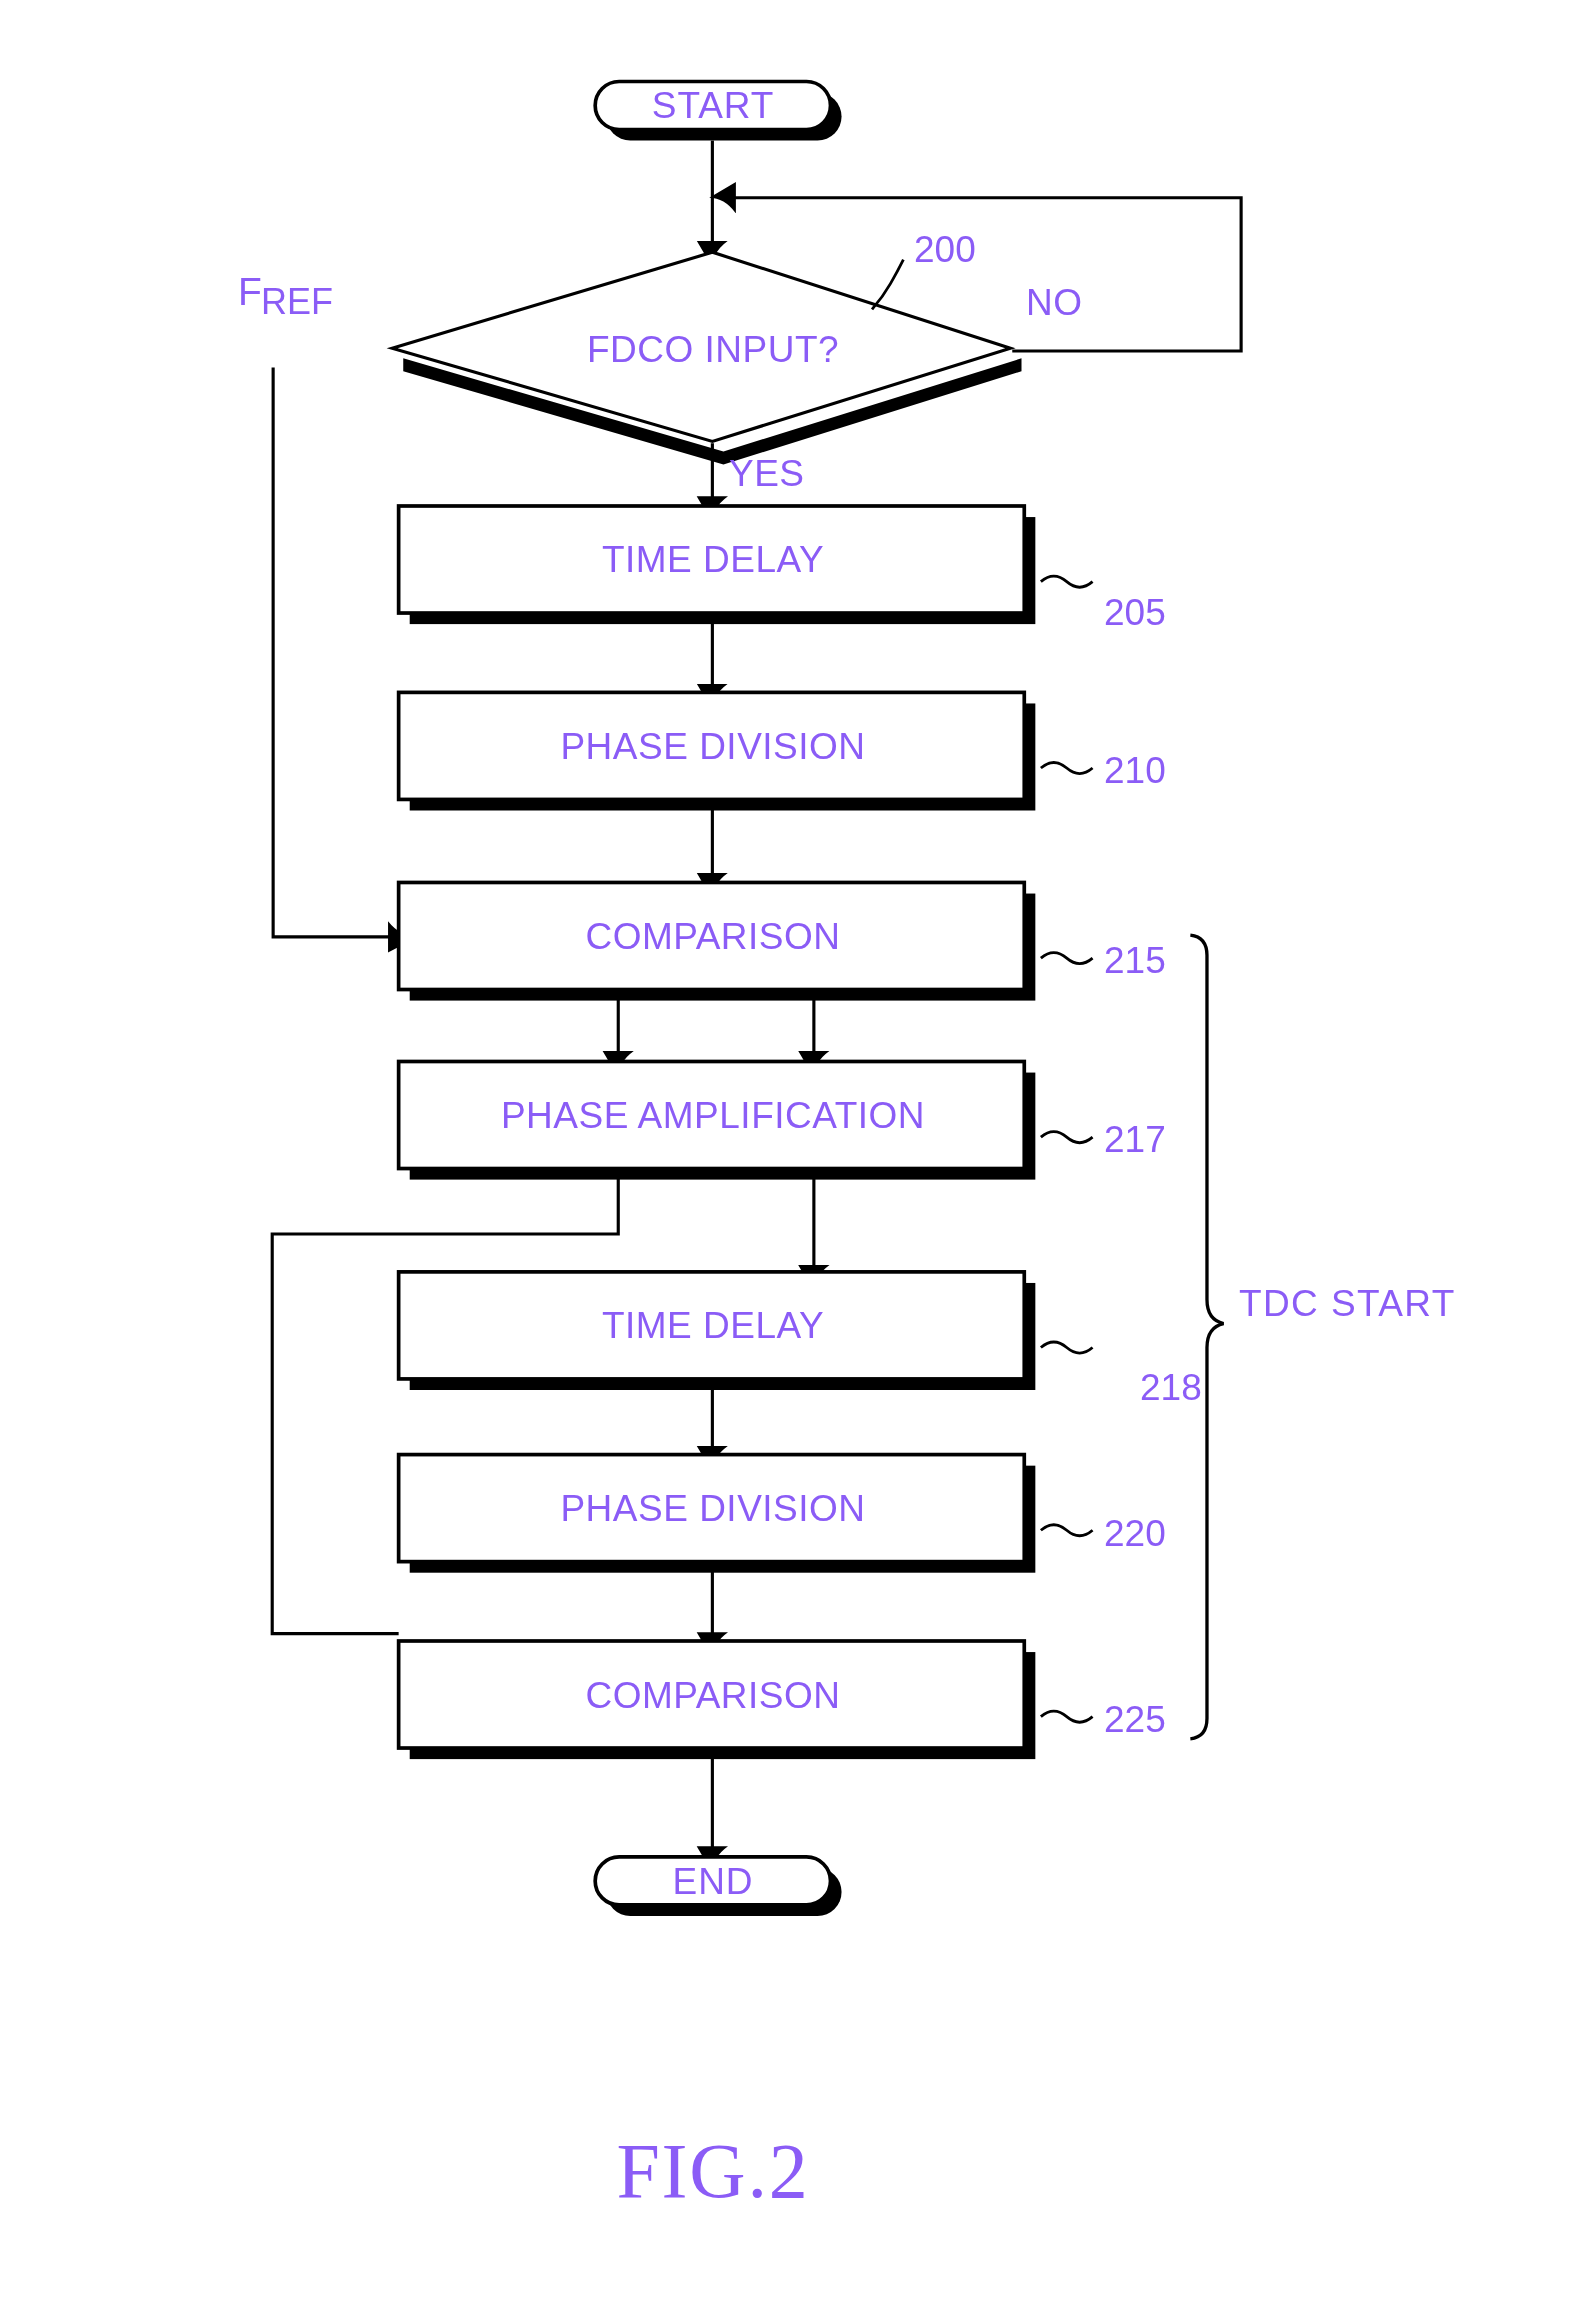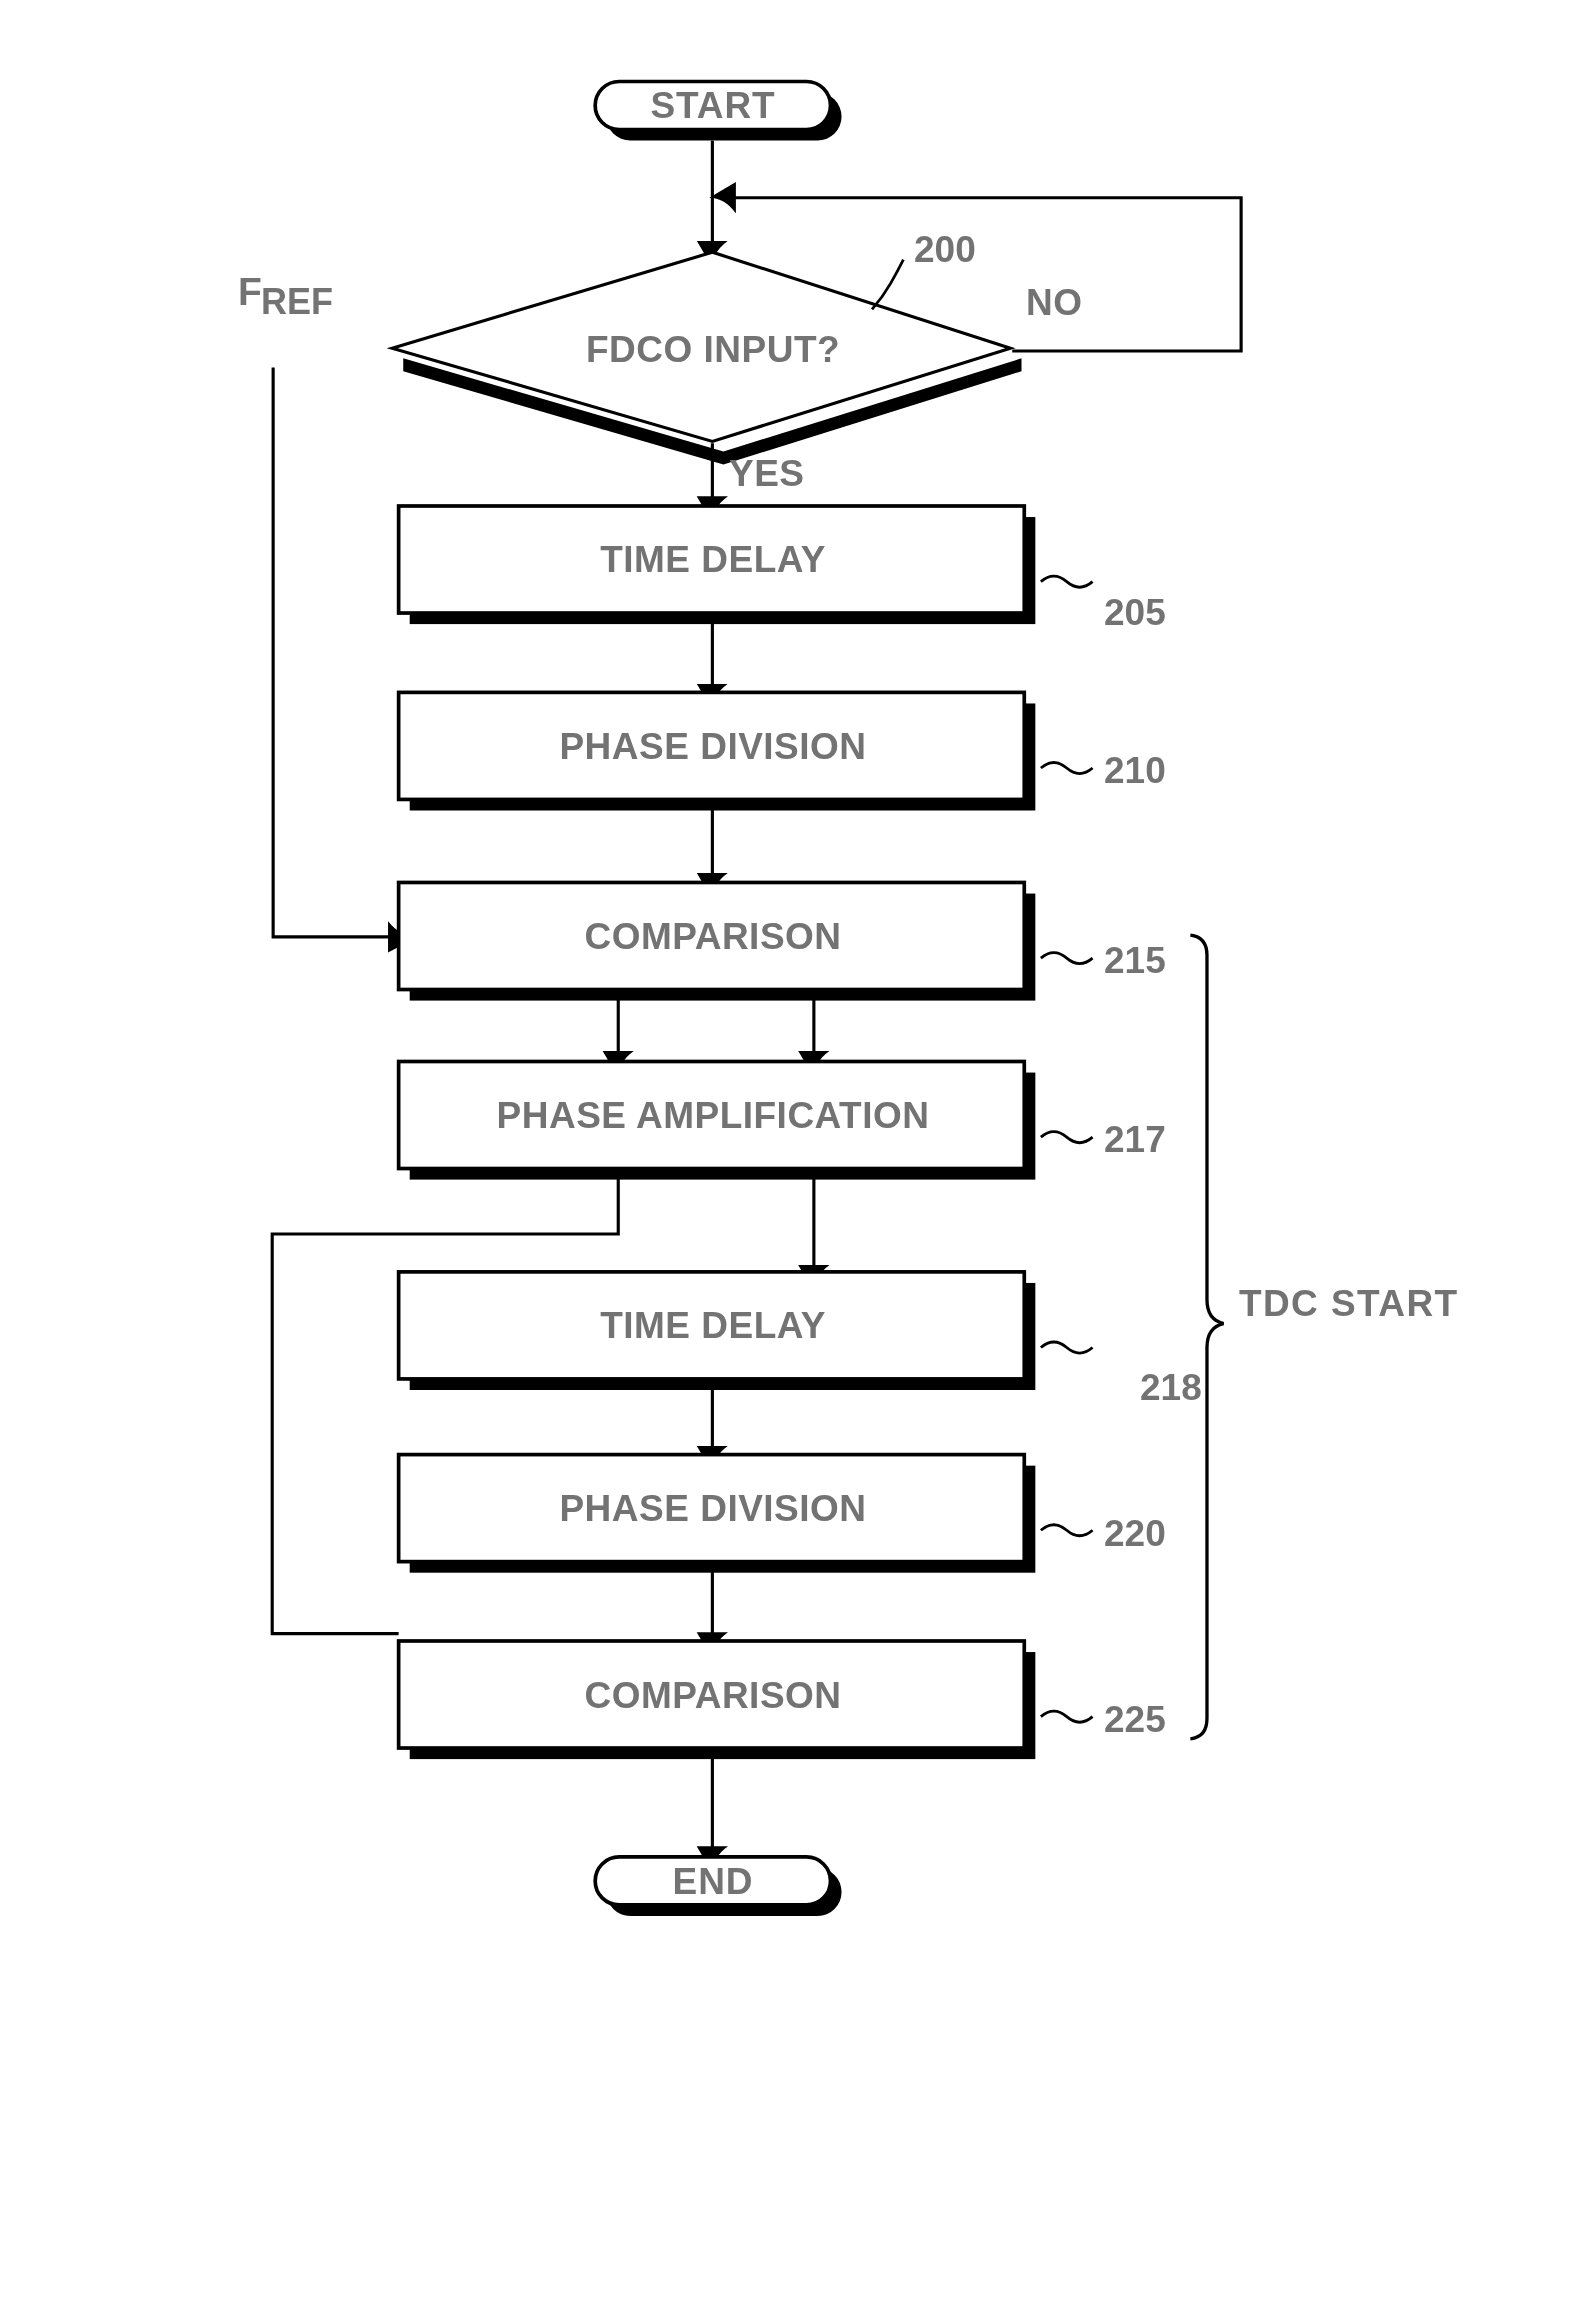--- a/index.html
+++ b/index.html
@@ -1,20 +1,20 @@
 <!DOCTYPE html>
 <html style="font-size:14.8px"><head>
 <meta charset="utf-8">
 <style>
   html,body{margin:0;padding:0;background:#ffffff;}
   body{width:1589px;height:2302px;position:relative;
        font-family:"Liberation Sans","DejaVu Sans",sans-serif;color:#000;}
   #fig{position:absolute;left:0;top:0;width:1589px;height:2302px;}
   svg{position:absolute;left:0;top:0;width:1589px;height:2302px;overflow:visible;}
-  .lbl{position:absolute;white-space:nowrap;line-height:1;color:#737373;font-weight:bold;}
+  .lbl{position:absolute;white-space:nowrap;line-height:1;color:#8b5cf6;}
   .boxtext{font-size:37px;letter-spacing:0.5px;
            transform:scaleX(.82);transform-origin:center center;}
   .termtext{font-size:37px;letter-spacing:0.9px;}
   .reftext{font-size:37px;}
   .brtext{font-size:37px;letter-spacing:1.4px;}
   .yesno{font-size:37px;letter-spacing:0.5px;}
   .frefmain{font-size:39px;}
   .frefsub{font-size:36px;}
   .figcap{font-family:"Liberation Serif","DejaVu Serif",serif;
           font-size:78px;letter-spacing:1.8px;}
@@ -144,15 +144,16 @@
   <div class="lbl reftext" style="left:1104px;top:942px;">215</div>
   <div class="lbl reftext" style="left:1104px;top:1121px;">217</div>
   <div class="lbl reftext" style="left:1140px;top:1332px;margin-top:37px;">218</div>
   <div class="lbl reftext" style="left:1104px;top:1515px;">220</div>
   <div class="lbl reftext" style="left:1104px;top:1701px;">225</div>
 
   <div class="lbl termtext ctr" style="left:713px;top:1881px;">END</div>
 
   <div class="lbl brtext" style="left:1239px;top:1303px;transform:translateY(-50%);">TDC START</div>
 
+  <div class="lbl figcap ctrx" style="left:713px;top:2132px;">FIG.2</div>
 
 </div>
 
 
 </body></html>

